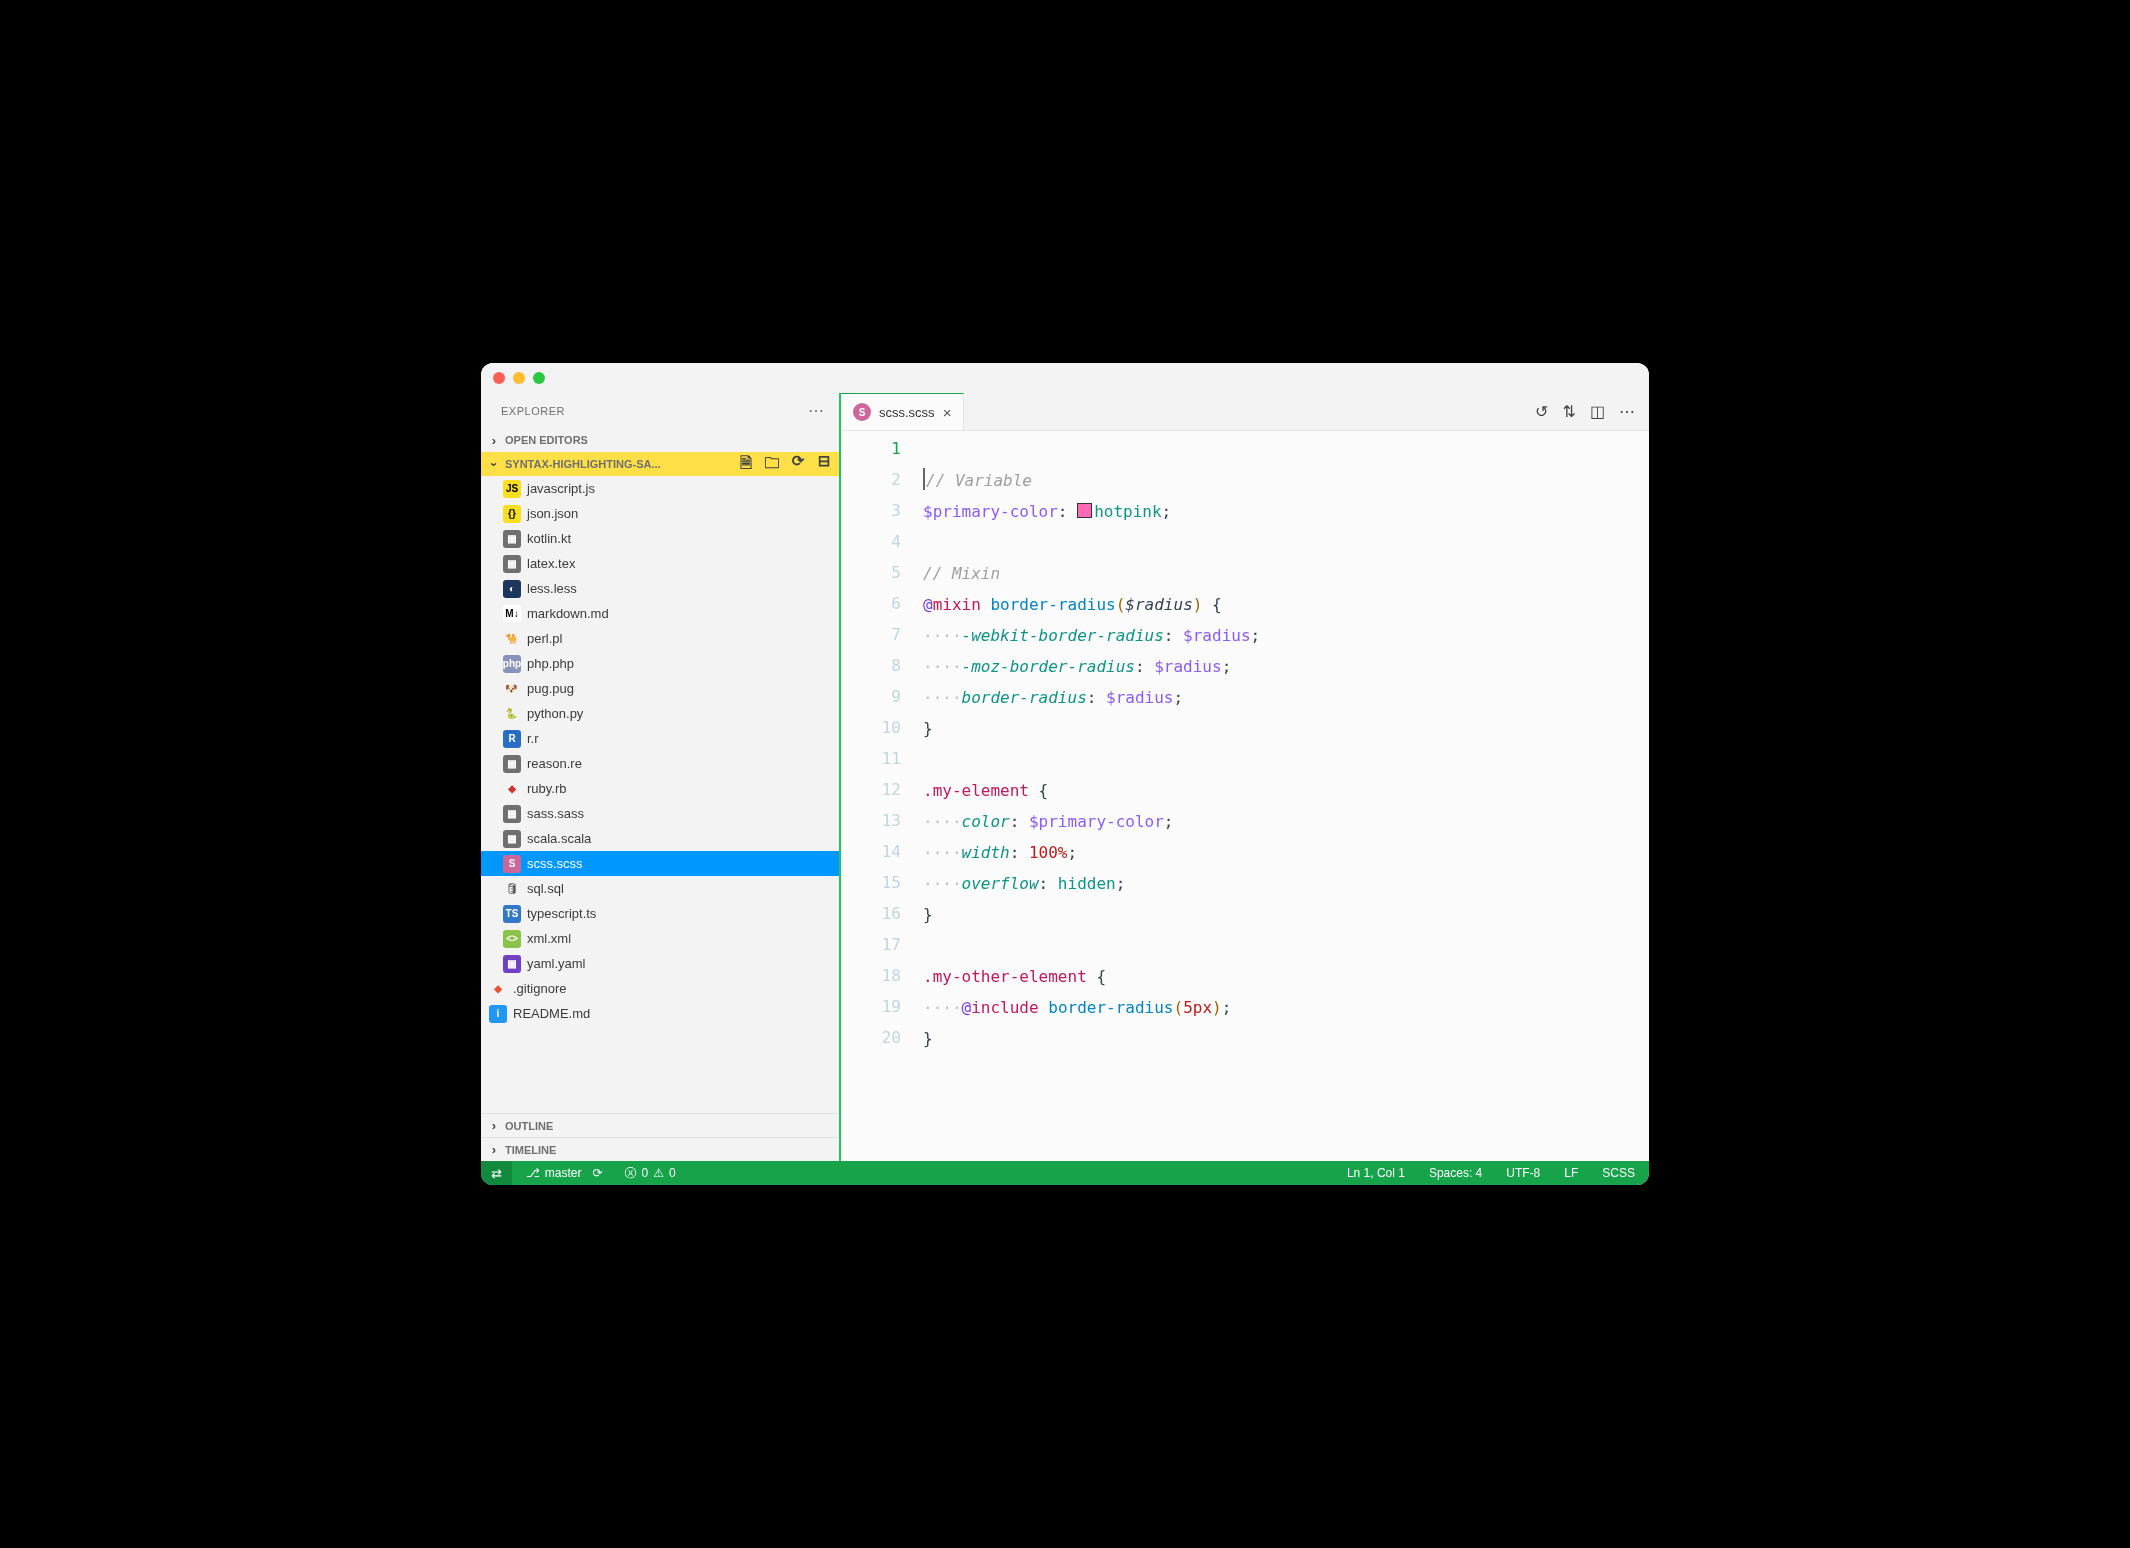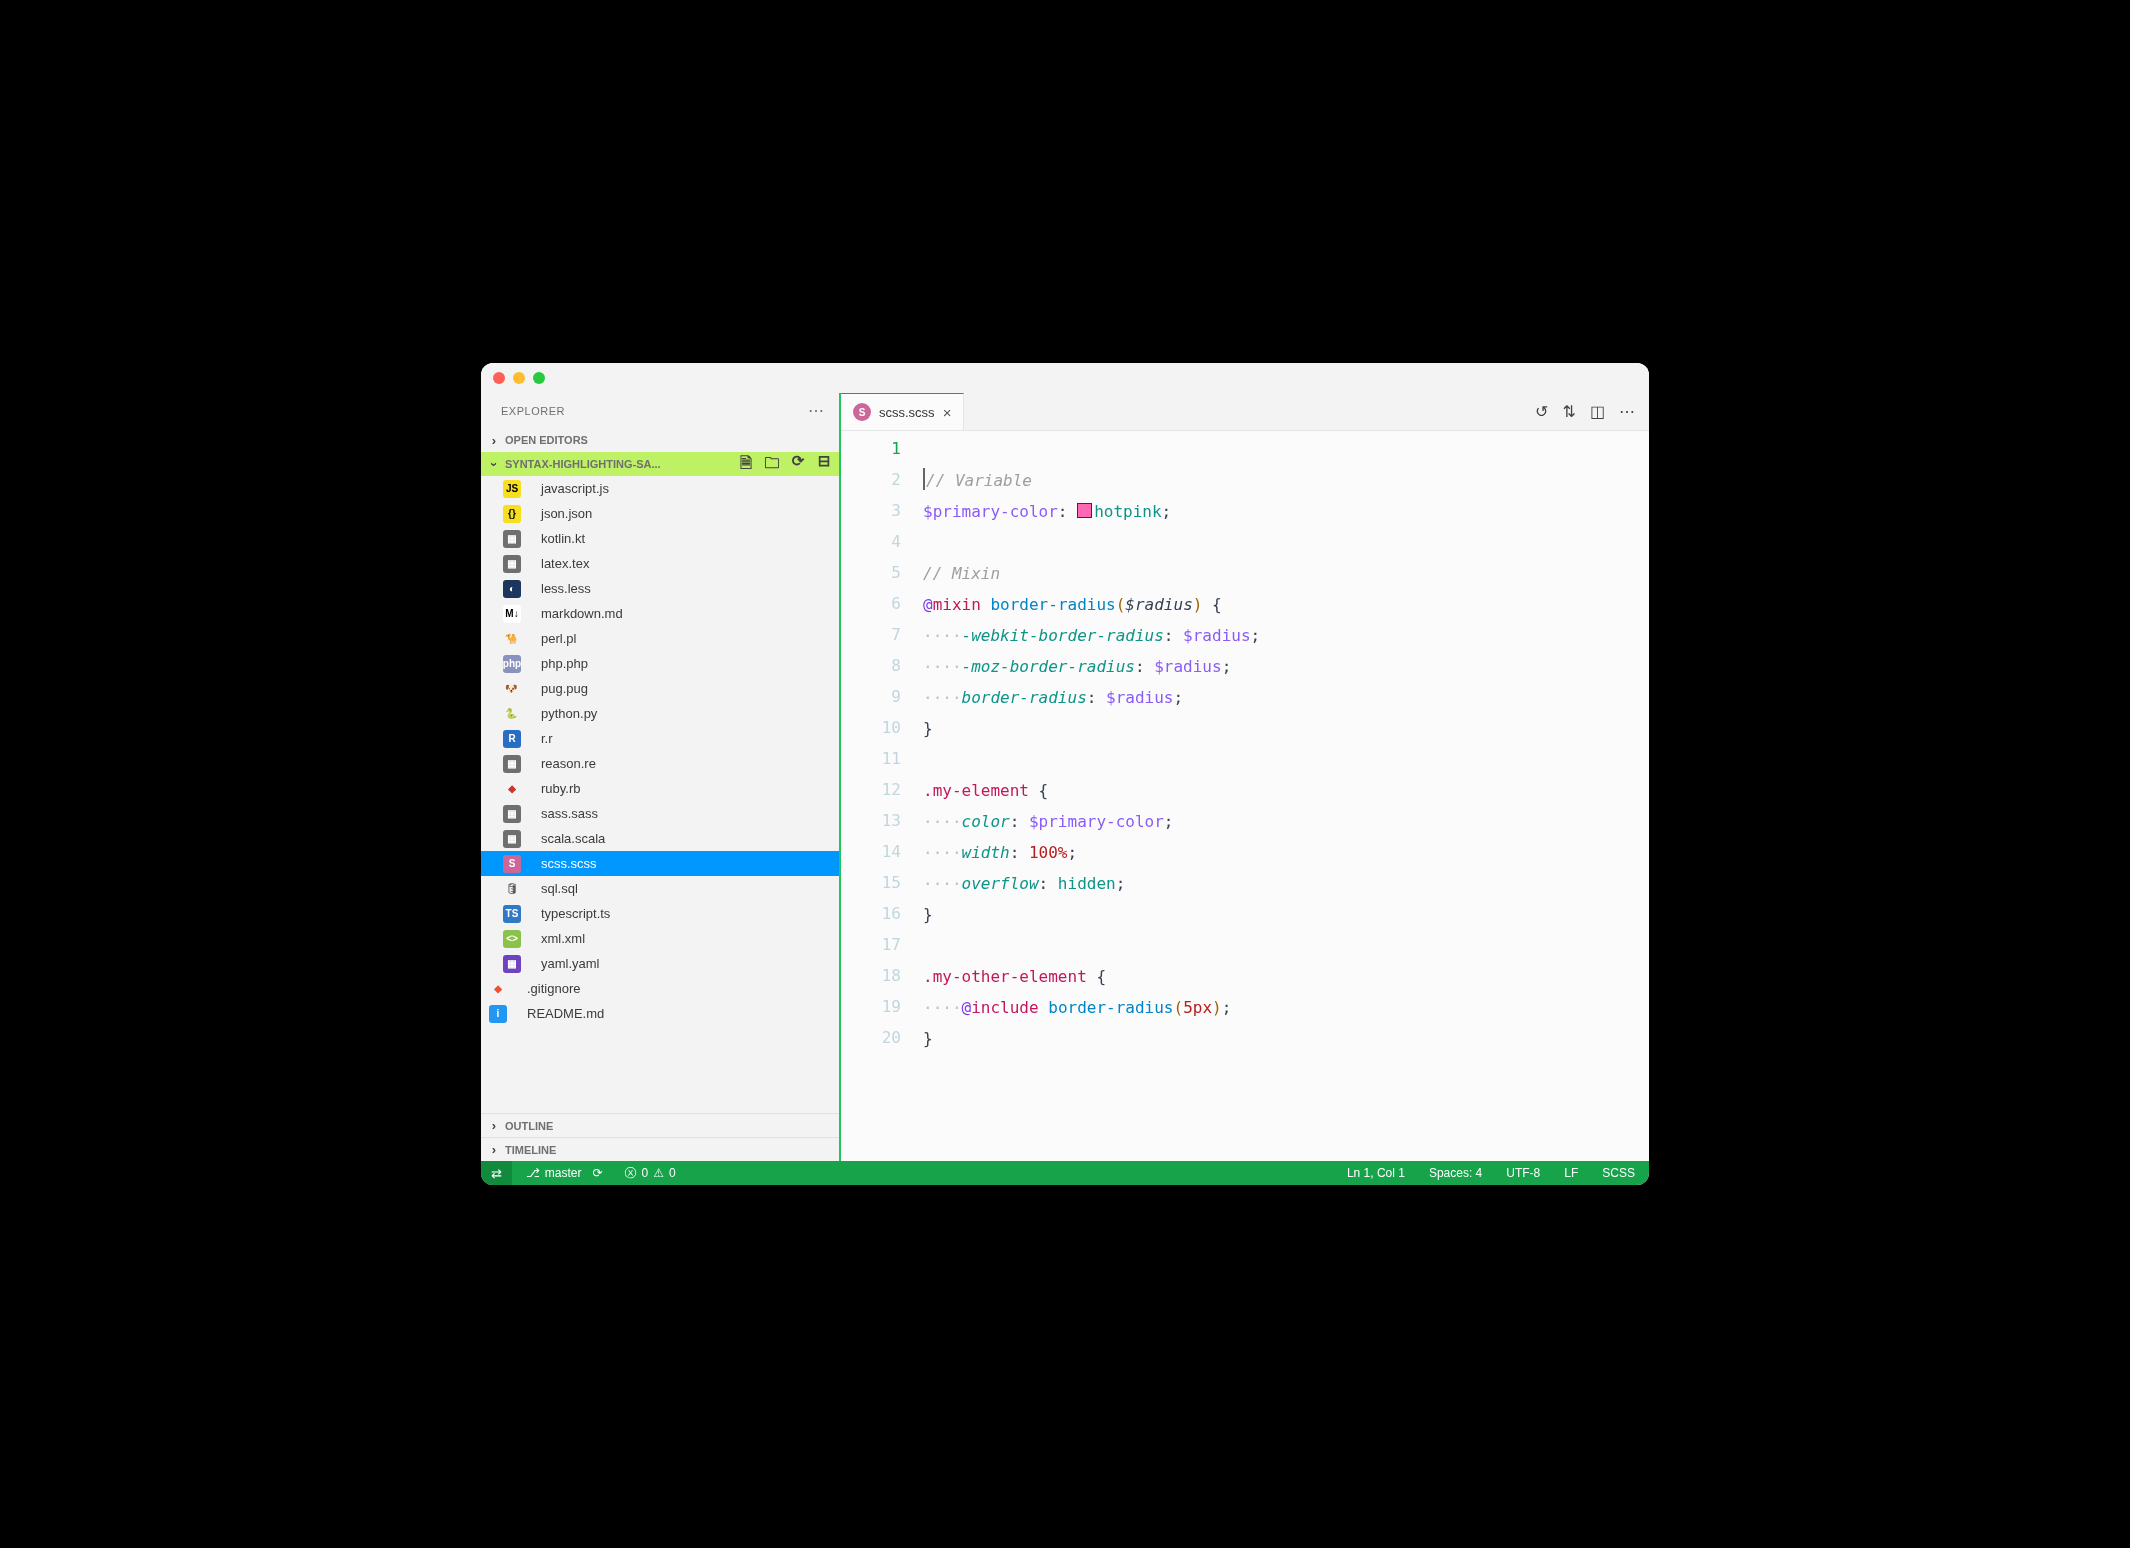--- a/index.html
+++ b/index.html
@@ -62,33 +62,33 @@
     font-size: 11px;
     font-weight: 700;
     color: #6f6f6f;
     gap: 4px;
     cursor: pointer;
   }
   .section-row .chev { width: 14px; text-align: center; font-size: 13px; color: #424242;}
   .section-row .name { flex: 1; overflow: hidden; text-overflow: ellipsis; white-space: nowrap; }
   .section-row.folderhdr {
     justify-content: center;
-    background: #bef264;
+    background: #fde047;
   }
   .hdr-actions { display: flex; gap: 8px; color: #424242; font-size: 15px; }
   .hdr-actions span { width: 18px; text-align: center; }
   .file-tree { flex: 1; overflow: auto; }
   .tree-item {
     height: 25px;
     display: flex;
     align-items: center;
     font-size: 13px;
     color: #3b3b3b;
     padding-left: 20px;
-    gap: 20px;
+    gap: 6px;
     cursor: pointer;
     white-space: nowrap;
   }
   .tree-item[data-depth="1"] { padding-left: 22px; }
   .tree-item.selected { background: #0098ff; color: #fff; }
   .file-icon {
     width: 18px;
     height: 18px;
     display: flex;
     align-items: center;

